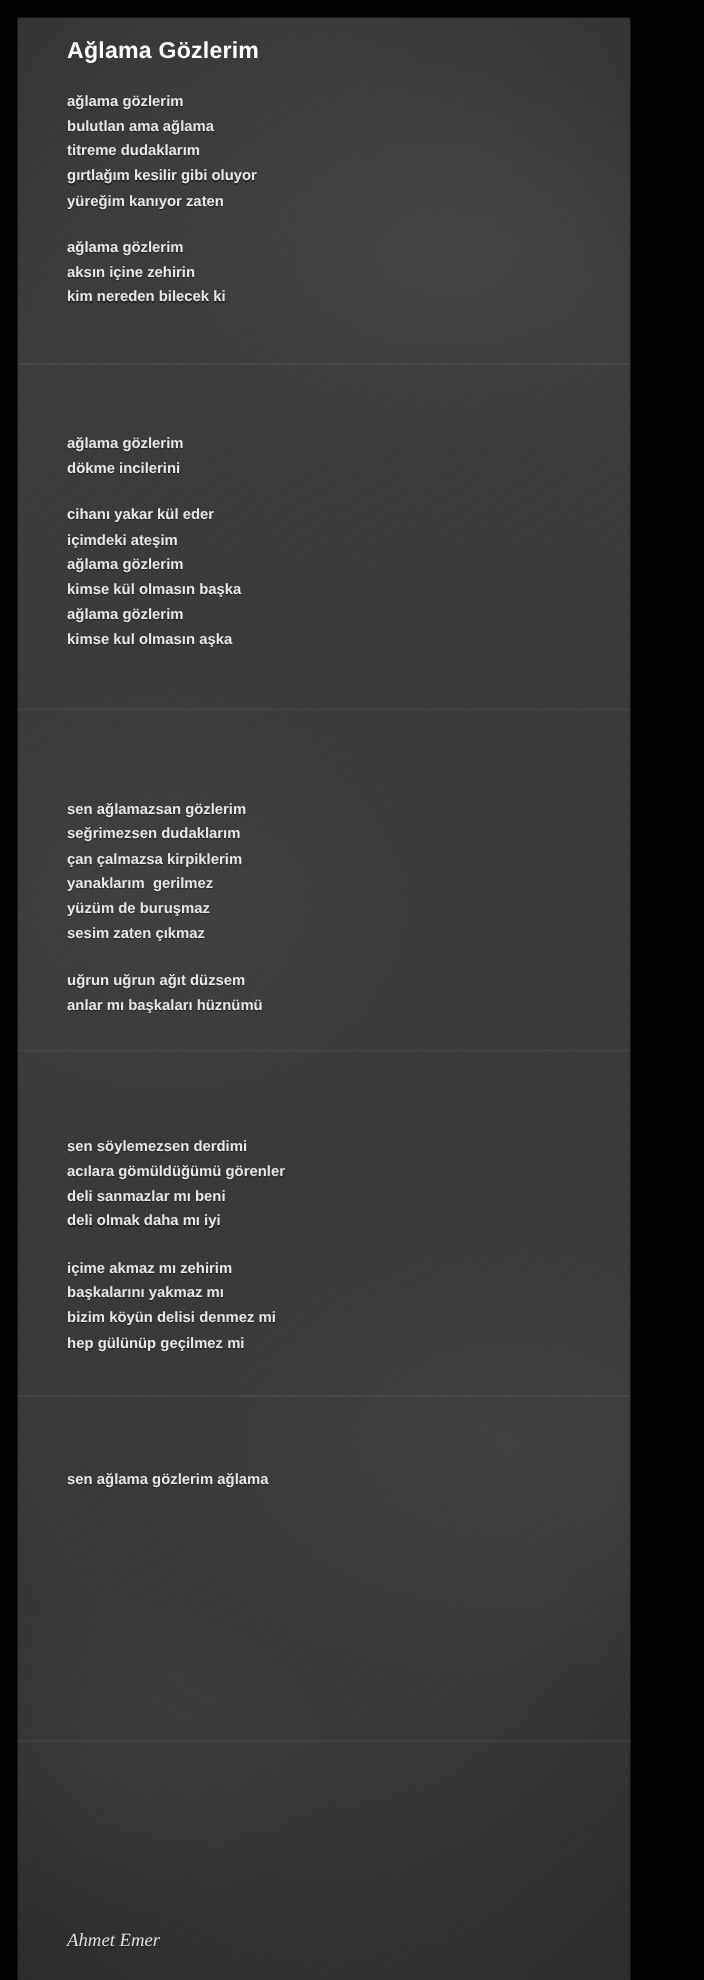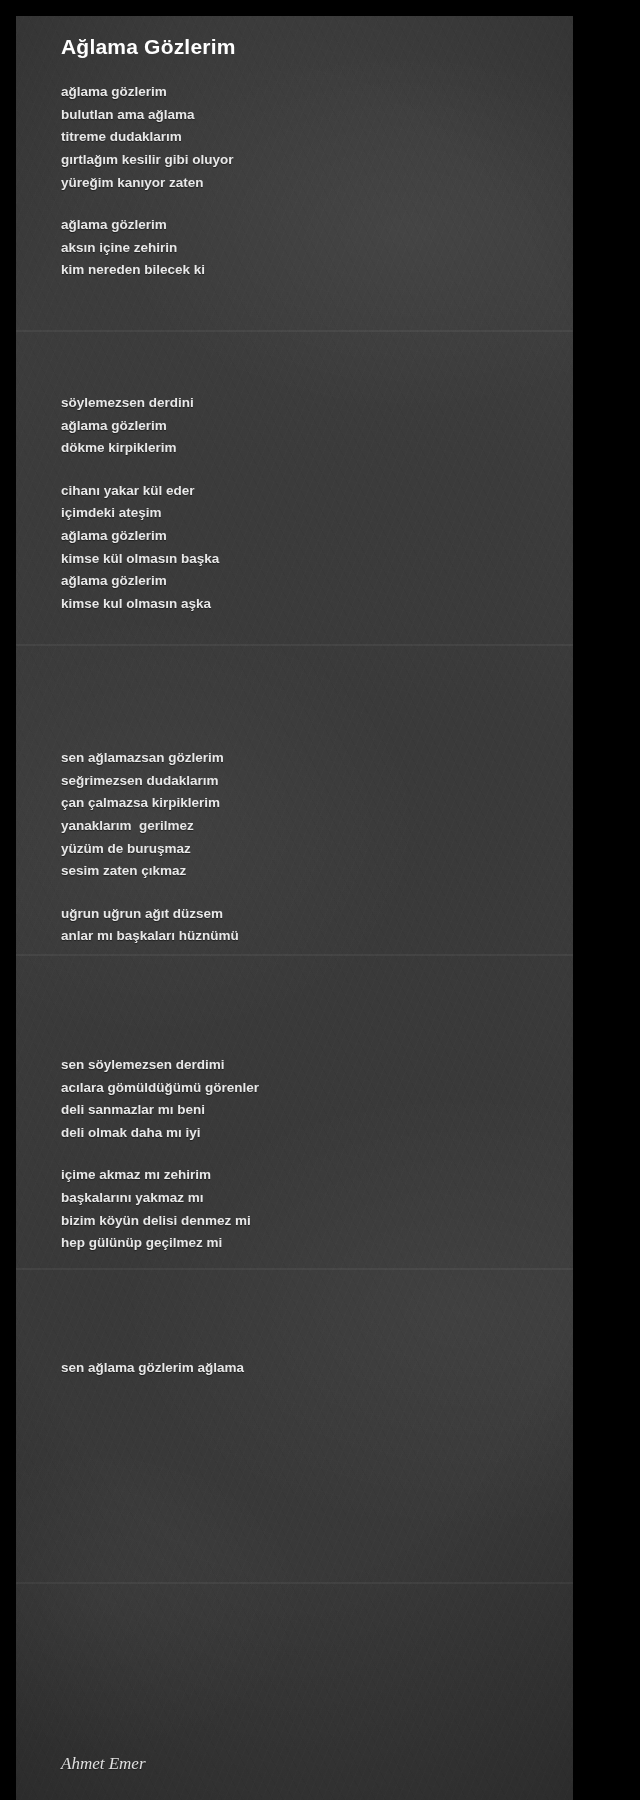--- a/index.html
+++ b/index.html
@@ -118,23 +118,22 @@
 
     <div class="stanza">
       <div class="line">ağlama gözlerim</div>
       <div class="line">aksın içine zehirin</div>
       <div class="line">kim nereden bilecek ki</div>
     </div>
 
     <div class="spacer-block" style="height:90px;"></div>
 
     <div class="stanza">
-      <div class="line">söylemezsen derdini</div>
       <div class="line">ağlama gözlerim</div>
-      <div class="line">dökme kirpiklerim</div>
+      <div class="line">dökme incilerini</div>
     </div>
 
     <div class="stanza">
       <div class="line">cihanı yakar kül eder</div>
       <div class="line">içimdeki ateşim</div>
       <div class="line">ağlama gözlerim</div>
       <div class="line">kimse kül olmasın başka</div>
       <div class="line">ağlama gözlerim</div>
       <div class="line">kimse kul olmasın aşka</div>
     </div>

